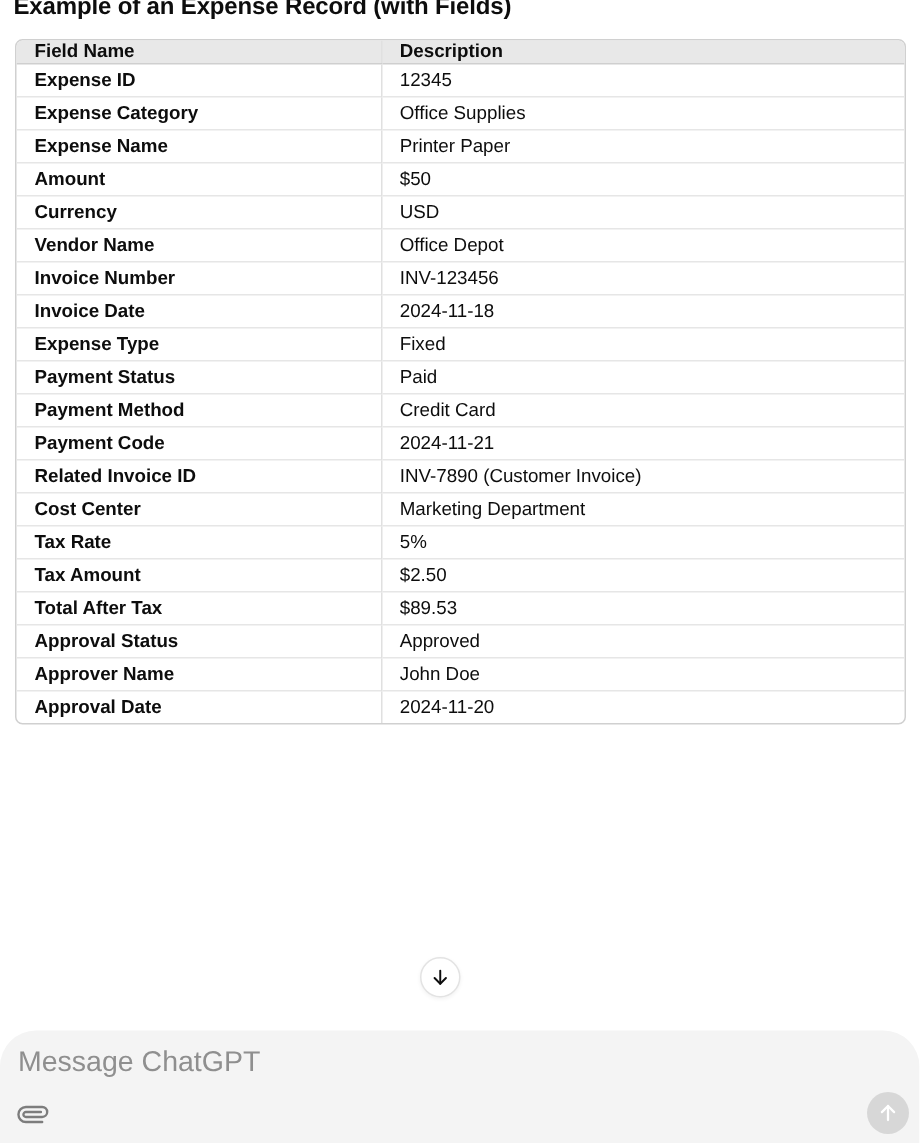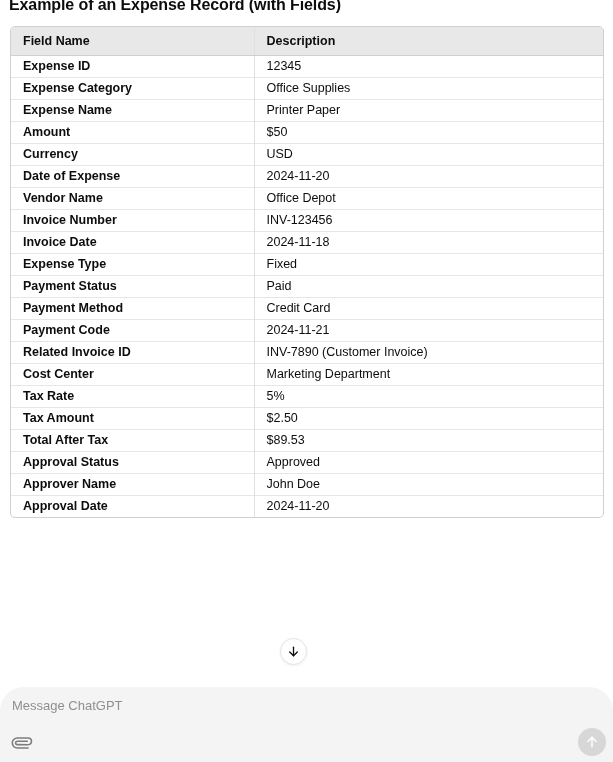--- a/index.html
+++ b/index.html
@@ -36,21 +36,21 @@
   table.record-table th, table.record-table td {
     text-align: left;
     vertical-align: middle;
     padding: 0 12px;
     height: 22px;
     white-space: nowrap;
   }
   table.record-table thead th {
     background: #e8e8e8;
     font-weight: 600;
-    height: 28px;
+    height: 15px;
     border-bottom: 1px solid #cfcfcf;
   }
   table.record-table tbody tr + tr td { border-top: 1px solid #e6e6e6; }
   table.record-table th:first-child, table.record-table td:first-child {
     width: 243px;
   }
   table.record-table th + th, table.record-table td + td {
     border-left: 1px solid #e0e0e0;
   }
   table.record-table td:first-child { font-weight: 600; }
@@ -79,21 +79,21 @@
   }
   .composer textarea {
     position: absolute;
     left: 12px; top: 11px;
     width: 560px; height: 22px;
     background: transparent;
     border: none;
     outline: none;
     resize: none;
     font-family: "Liberation Sans", sans-serif;
-    font-size: 13px;
+    font-size: 19px;
     color: #1d4ed8;
   }
   .composer textarea::placeholder { color: #8f8f8f; opacity: 1; }
   .attach-btn {
     position: absolute;
     left: 8px; top: 729px;
     width: 28px; height: 28px;
     display: flex; align-items: center; justify-content: center;
     background: transparent; border: none; cursor: pointer;
     z-index: 6;
@@ -139,24 +139,20 @@
   </tr>
         <tr>
     <td>Amount</td>
     <td>$50</td>
   </tr>
         <tr>
     <td>Currency</td>
     <td>USD</td>
   </tr>
         <tr>
-    <td>Date of Expense</td>
-    <td>2024-11-20</td>
-  </tr>
-        <tr>
     <td>Vendor Name</td>
     <td>Office Depot</td>
   </tr>
         <tr>
     <td>Invoice Number</td>
     <td>INV-123456</td>
   </tr>
         <tr>
     <td>Invoice Date</td>
     <td>2024-11-18</td>

